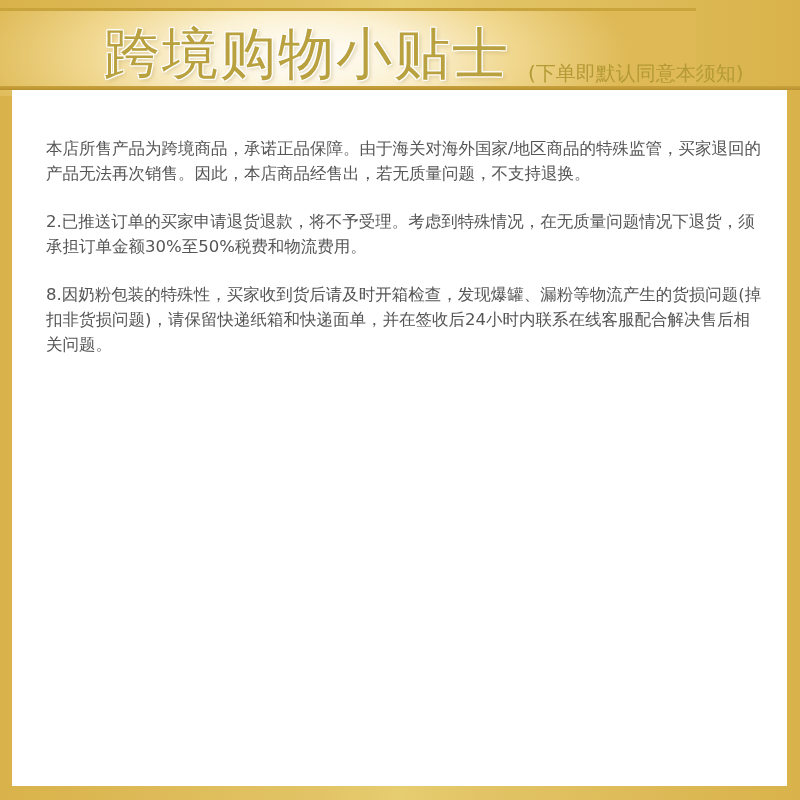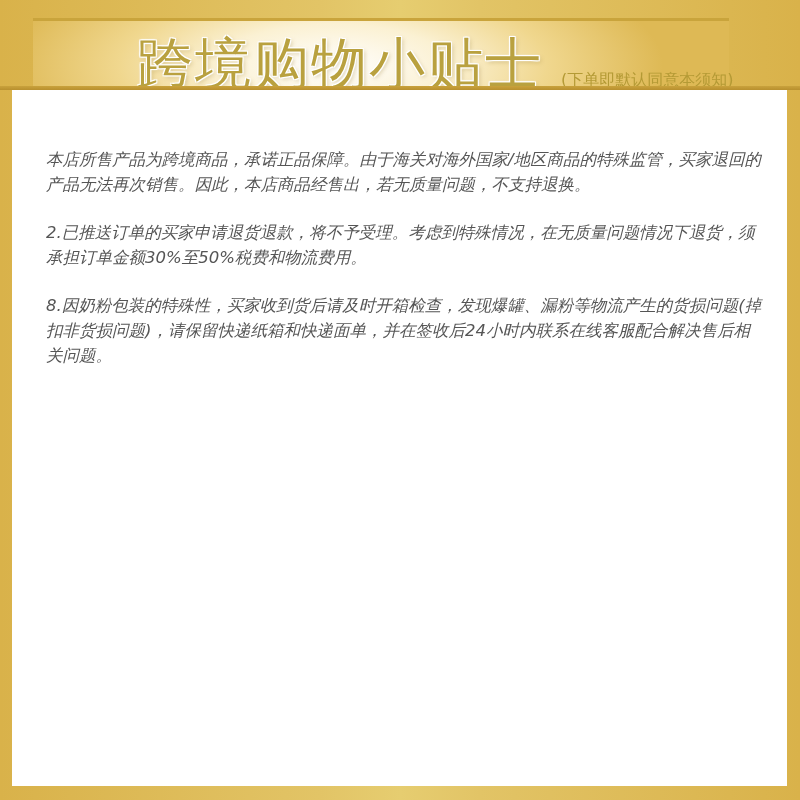--- a/index.html
+++ b/index.html
@@ -2,50 +2,49 @@
 <html><head>
 <meta charset="utf-8">
 <style>
   html, body { margin:0; padding:0; }
   body {
     width:800px; height:800px; overflow:hidden; position:relative;
     background: linear-gradient(90deg, #d9b24a 0%, #e2c466 40%, #e6cd70 50%, #e2c466 60%, #d9b24a 100%);
     font-family: "DejaVu Sans", "Liberation Sans", sans-serif;
   }
   .header {
-    position:absolute; left:0; top:18px; width:696px; height:88px;
+    position:absolute; left:0; top:8px; width:696px; height:88px;
     background: radial-gradient(ellipse 330px 120px at 300px 45px, #ffffff 0%, #fbf1d3 35%, #f0d78e 65%, #deb955 100%);
     border-top:3px solid #c9a43c;
     box-sizing:border-box;
-    margin-left:33px;
   }
   .header-bottom-line {
     position:absolute; left:0; top:86px; width:800px; height:4px;
     background: linear-gradient(180deg,#c9a23c,#b8902e);
   }
   .title {
     position:absolute; left:104px; top:10px;
     font-size:56px; font-weight:normal; letter-spacing:2px;
     color:#b9a13f;
     text-shadow: 0 0 2px #fff, 0 0 3px #fff, 1px 1px 0 #fff, -1px -1px 0 #fff, 1px -1px 0 #fff, -1px 1px 0 #fff, 2px 2px 4px rgba(150,120,40,0.35);
     line-height:66px; white-space:nowrap;
   }
   .subtitle {
     position:absolute; left:528px; top:49px;
-    font-size:16px; color:#b49a35; white-space:nowrap; letter-spacing:0px;
+    font-size:20px; color:#b49a35; white-space:nowrap; letter-spacing:0px;
   }
   .content {
     position:absolute; left:12px; top:90px; width:775px; height:696px;
     background:#ffffff;
   }
   .text {
     position:absolute; left:46px; top:136px; width:720px;
     color:#555555; font-size:16.5px; line-height:25px;
   }
-  .para { margin:11px 0 23px 0; white-space:normal; word-break:break-all;font-style:italic; }
+  .para { margin:0 0 23px 0; white-space:normal; word-break:break-all; }
 </style>
 </head>
 <body>
 
 <div class="header">
   <div class="title">跨境购物小贴士</div>
   <div class="subtitle">(下单即默认同意本须知)</div>
 </div>
 <div class="header-bottom-line"></div>
 

